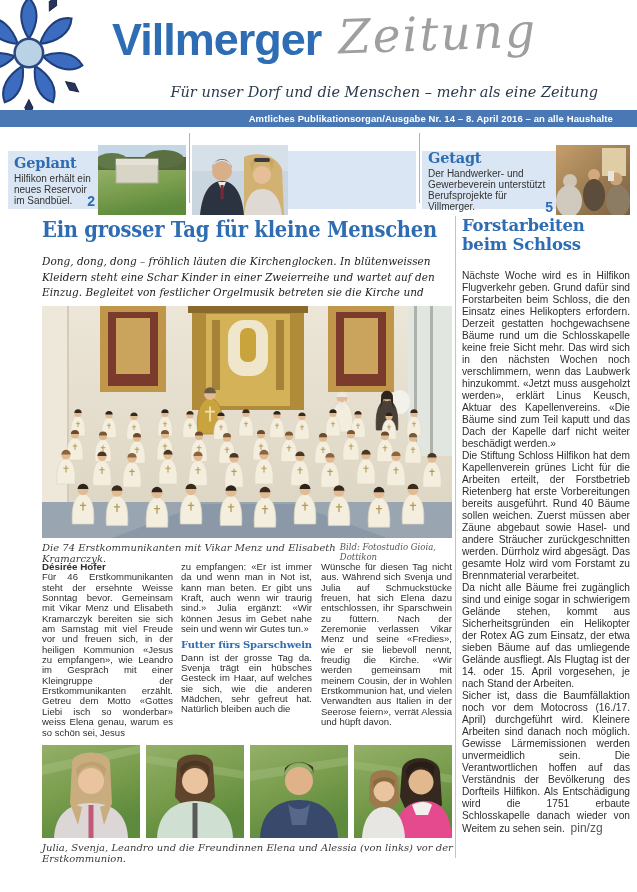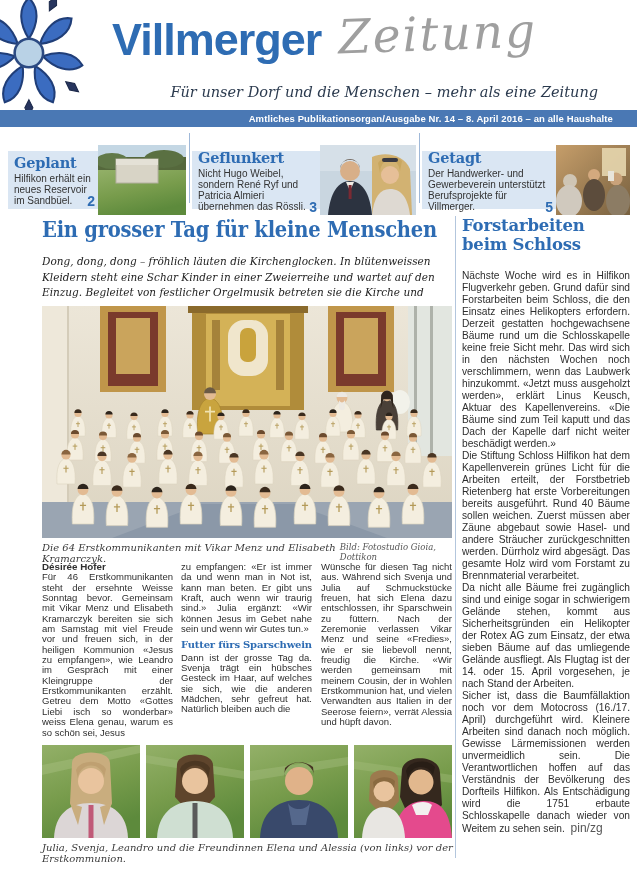--- a/index.html
+++ b/index.html
@@ -164,25 +164,20 @@
         <ellipse cx="66" cy="14" rx="20" ry="9" fill="#5a7042"></ellipse>
         <rect y="25" width="88" height="45" fill="url(#grassGrad)"></rect>
         <rect x="18" y="14" width="42" height="24" fill="#d8d4c6" stroke="#b4b0a1" stroke-width="1"></rect>
         <rect x="18" y="14" width="42" height="6" fill="#e4e1d6"></rect>
       </svg>
     </div>
   </div>
   <div class="abs tsep" style="left:189px;"></div>
 
   <div class="abs teaser" style="left:192px;width:224px;">
-    <div class="txt">
-      <h3>Geflunkert</h3>
-      <p>Nicht Hugo Weibel, sondern René Ryf und Patricia Almieri übernehmen das Rössli.</p>
-      <span class="pagenum">3</span>
-    </div>
     <div class="pic" style="width:96px;">
       <svg viewBox="0 0 96 70" preserveAspectRatio="none">
         <rect width="96" height="70" fill="#c9d6e0"></rect>
         <rect width="96" height="26" fill="#d6e0e8"></rect>
         <circle cx="30" cy="26" r="10" fill="#d8af88"></circle>
         <path d="M20,24 A10,10 0 0 1 40,24 L38,18 A10,8 0 0 0 22,18 Z" fill="#5a4a3c"></path>
         <path d="M8,70 C10,48 18,36 30,36 C42,36 50,48 52,70 Z" fill="#2c3340"></path>
         <path d="M26,37 L30,46 L34,37 Z" fill="#f0ede6"></path>
         <rect x="28.6" y="40" width="3" height="14" fill="#7a2a33"></rect>
         <path d="M52,12 C66,6 84,10 90,24 L92,70 L52,70 Z" fill="#d2b272"></path>
@@ -553,21 +548,21 @@
             <path d="M-9,0 C-10,-16 -7,-24 0,-26 C7,-24 10,-16 9,0 Z" fill="#f4eedf" stroke="#dcd4bf" stroke-width="0.6"></path>
             <circle cx="0" cy="-29" r="4.6" fill="#e3bb93"></circle>
             <path d="M-4.6,-29.6 A4.6,4.6 0 0 1 4.6,-29.6 Z" fill="#3a2a1c"></path>
             <path d="M0,-18.5 V-11.5 M-2.6,-15.8 H2.6" stroke="#b49a58" stroke-width="1.1" fill="none"></path>
           </g>
         </g>
     </svg>
   </div>
 
   <div class="abs cap-row">
-    <span class="cap-left">Die 64 Erstkommunikanten mit Vikar Menz und Elisabeth Kramarczyk.</span>
+    <span class="cap-left">Die 74 Erstkommunikanten mit Vikar Menz und Elisabeth Kramarczyk.</span>
     <span class="cap-credit">Bild: Fotostudio Gioia, Dottikon</span>
   </div>
 
   <div class="abs col" style="left:42px;">
     <div class="byline">Désirée Hofer</div>
     <span>Für 46 Erstkommunikanten steht der ersehnte Weisse Sonntag bevor. Gemeinsam mit Vikar Menz und Elisabeth Kramarczyk bereiten sie sich am Samstag mit viel Freude vor und freuen sich, in der heiligen Kommunion «Jesus zu empfangen», wie Leandro im Gespräch mit einer Kleingruppe der Erstkommunikanten erzählt. Getreu dem Motto «Gottes Liebi isch so wonderbar» weiss Elena genau, warum es so schön sei, Jesus</span>
   </div>
   <div class="abs col" style="left:181px;">
     <span>zu empfangen: «Er ist immer da und wenn man in Not ist, kann man beten. Er gibt uns Kraft, auch wenn wir traurig sind.» Julia ergänzt: «Wir können Jesus im Gebet nahe sein und wenn wir Gutes tun.»</span>
     <div class="subhead">Futter fürs Sparschwein</div>

